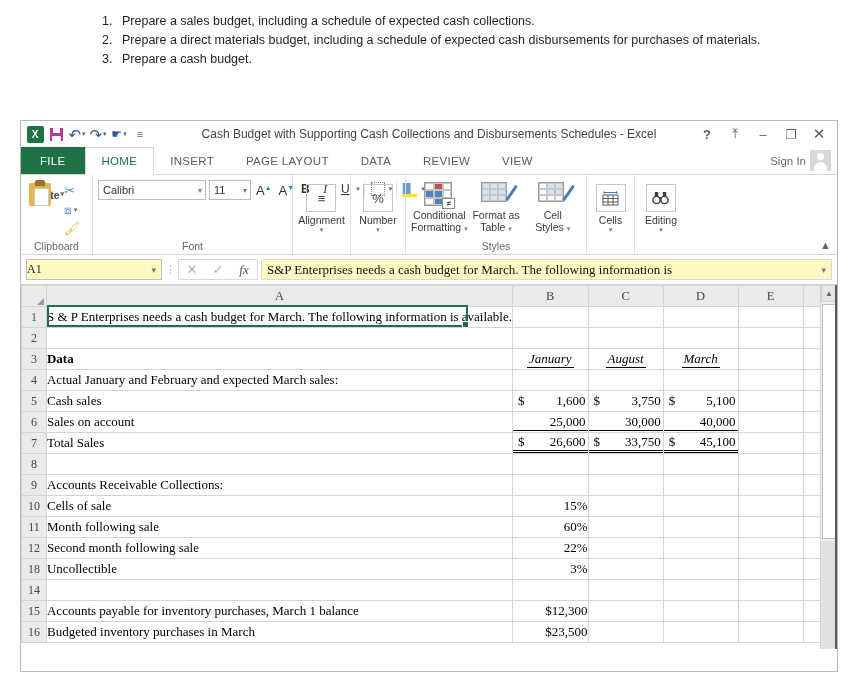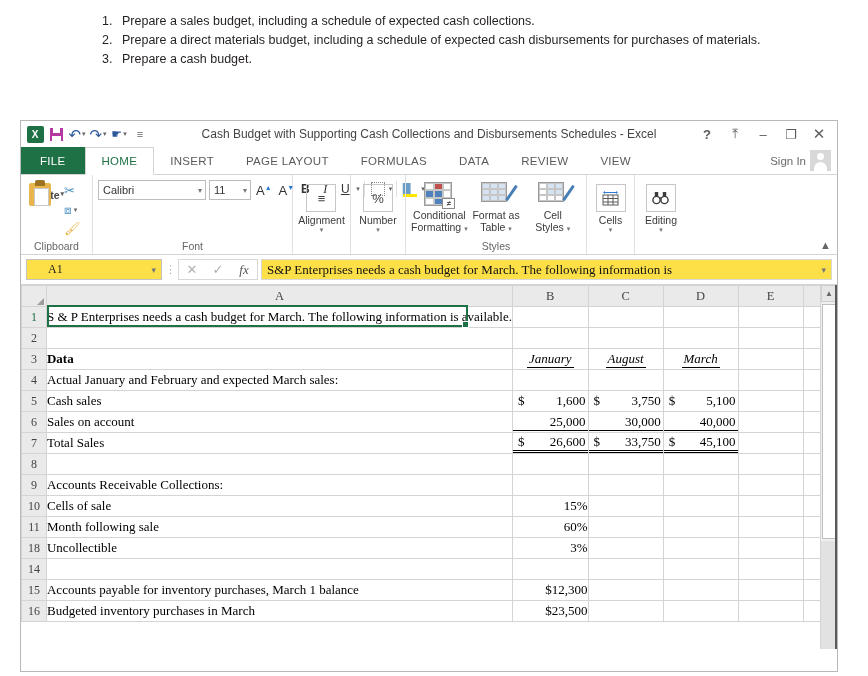--- a/index.html
+++ b/index.html
@@ -298,37 +298,37 @@
     height: 30px;
     background: #ffffff;
     display: flex;
     align-items: center;
     padding: 0 5px;
     gap: 3px;
     border-bottom: 1px solid #d4d4d4;
   }
   .namebox {
     width: 136px; height: 21px;
-    border: 1px solid #c2c2c2; background:#fde047;
+    border: 1px solid #c2c2c2; background:#fef9c3;
     font-size: 12px; color:#222;
-    display:flex; align-items:center; padding-left:21px;
+    display:flex; align-items:center; padding-left:0;
     position: relative;
     font-family:"Liberation Serif", serif;
   }
   .namebox .sel-caret { right:5px; font-size:9px; }
   .fb-dots { width:10px; text-align:center; color:#aaa; font-size:11px; letter-spacing:0; }
   .fb-btns {
     display:flex; align-items:center;
     height:21px; border:1px solid #d8d8d8;
   }
   .fb-btn { width:26px; height:19px; display:flex; align-items:center; justify-content:center; font-size:13px; color:#b0b0b0; }
   .fb-fx { font-family:"Liberation Serif", serif; font-style:italic; color:#555; font-size:13px; }
   .fb-input {
     flex: 1; height: 21px;
-    border: 1px solid #d8d8d8; background:#fde047;
+    border: 1px solid #d8d8d8; background:#fef9c3;
     font-size: 13px; color:#111;
     display:flex; align-items:center; padding-left:5px;
     position:relative;
     font-family:"Liberation Serif", serif;
     overflow: hidden; white-space: nowrap;
   }
   .fb-input .sel-caret { right:5px; font-size:9px; color:#777; }
 
   
   .sheet {
@@ -498,21 +498,20 @@
       <div class="win-btn">❐</div>
       <div class="win-btn close">✕</div>
     </div>
   </div>
 
   <div class="tabrow">
     <div class="tab-file">FILE</div>
     <div class="tab active">HOME</div>
     <div class="tab">INSERT</div>
     <div class="tab">PAGE LAYOUT</div>
-    <div class="tab">FORMULAS</div>
     <div class="tab">DATA</div>
     <div class="tab">REVIEW</div>
     <div class="tab">VIEW</div>
     <div class="signin">
       <span>Sign In</span>
       <span class="avatar"></span>
     </div>
   </div>
 
   <div class="ribbon">
@@ -877,20 +876,29 @@
         <tr>
           <td class="rowhdr">11</td>
           <td class="cell-a indent1">Month following sale</td>
           <td class="cell-b tx-right">60%</td>
           <td class="cell-c"></td>
           <td class="cell-d"></td>
           <td class="cell-e"></td>
           <td class="cell-f"></td>
         </tr>
 
+        <tr>
+          <td class="rowhdr">12</td>
+          <td class="cell-a indent1">Second month following sale</td>
+          <td class="cell-b tx-right">22%</td>
+          <td class="cell-c"></td>
+          <td class="cell-d"></td>
+          <td class="cell-e"></td>
+          <td class="cell-f"></td>
+        </tr>
 
         <tr>
           <td class="rowhdr">18</td>
           <td class="cell-a indent1">Uncollectible</td>
           <td class="cell-b tx-right">3%</td>
           <td class="cell-c"></td>
           <td class="cell-d"></td>
           <td class="cell-e"></td>
           <td class="cell-f"></td>
         </tr>

